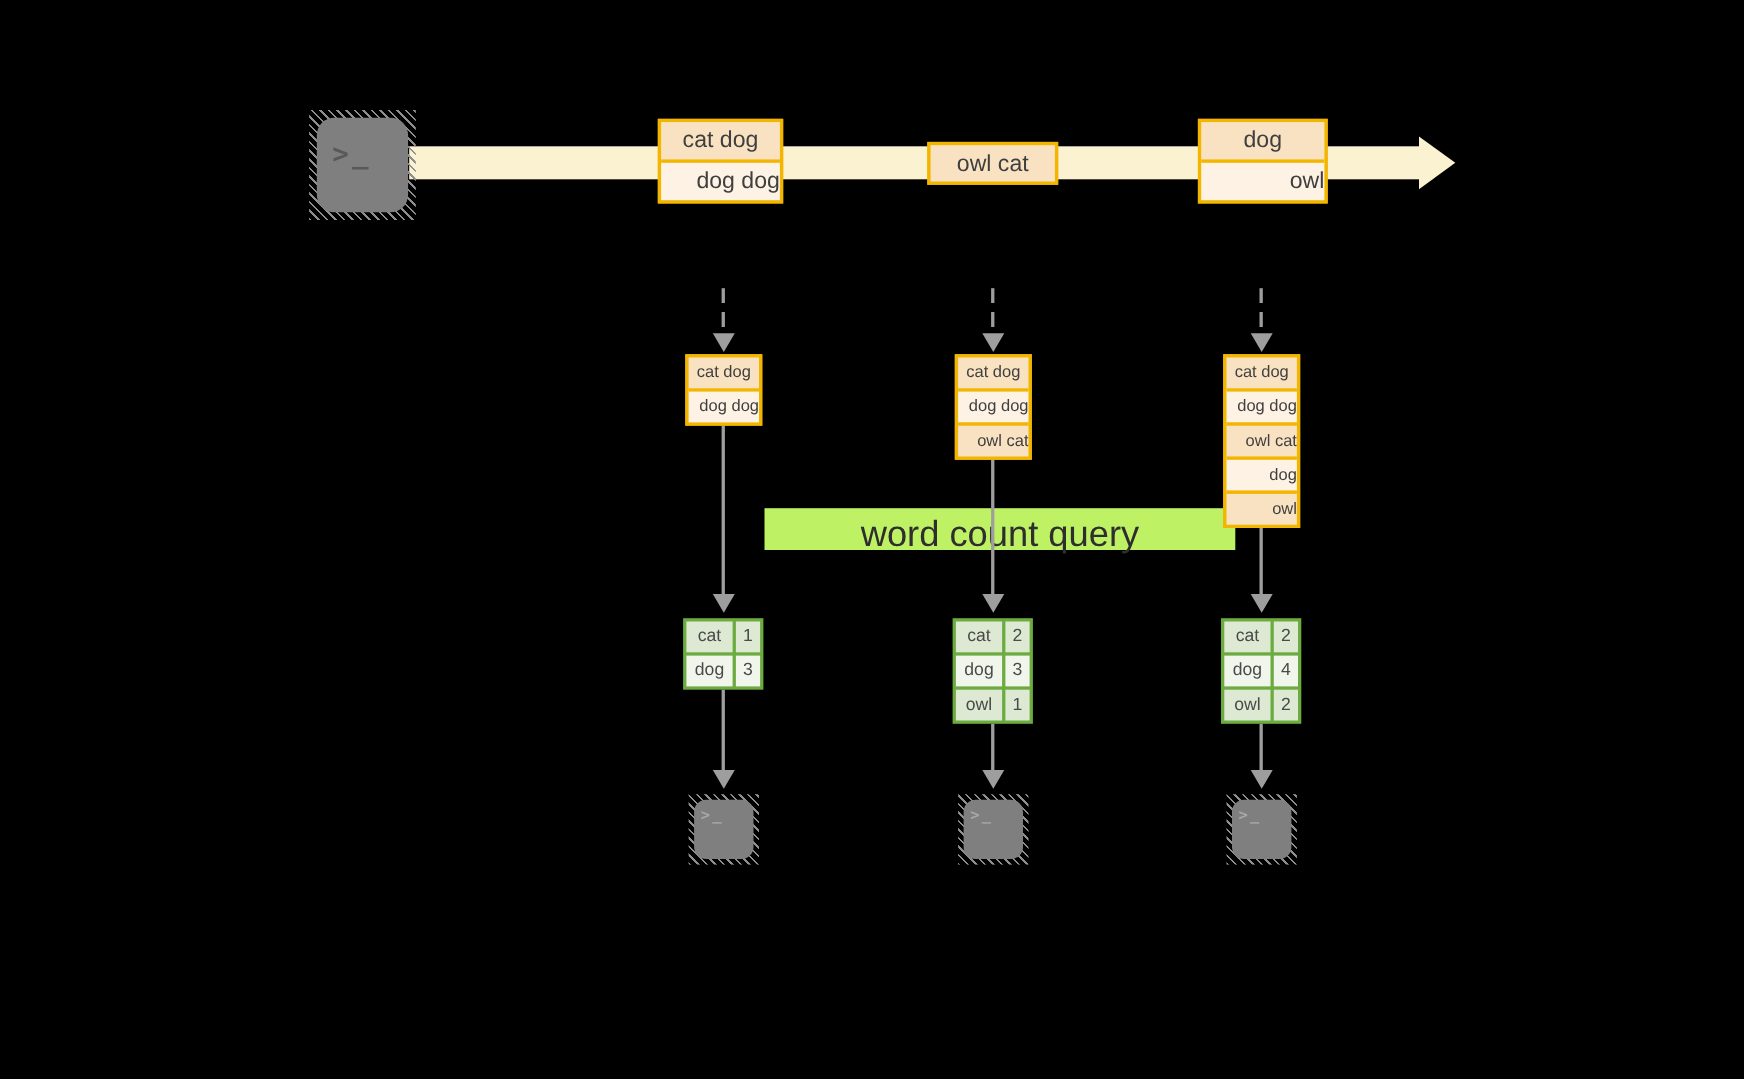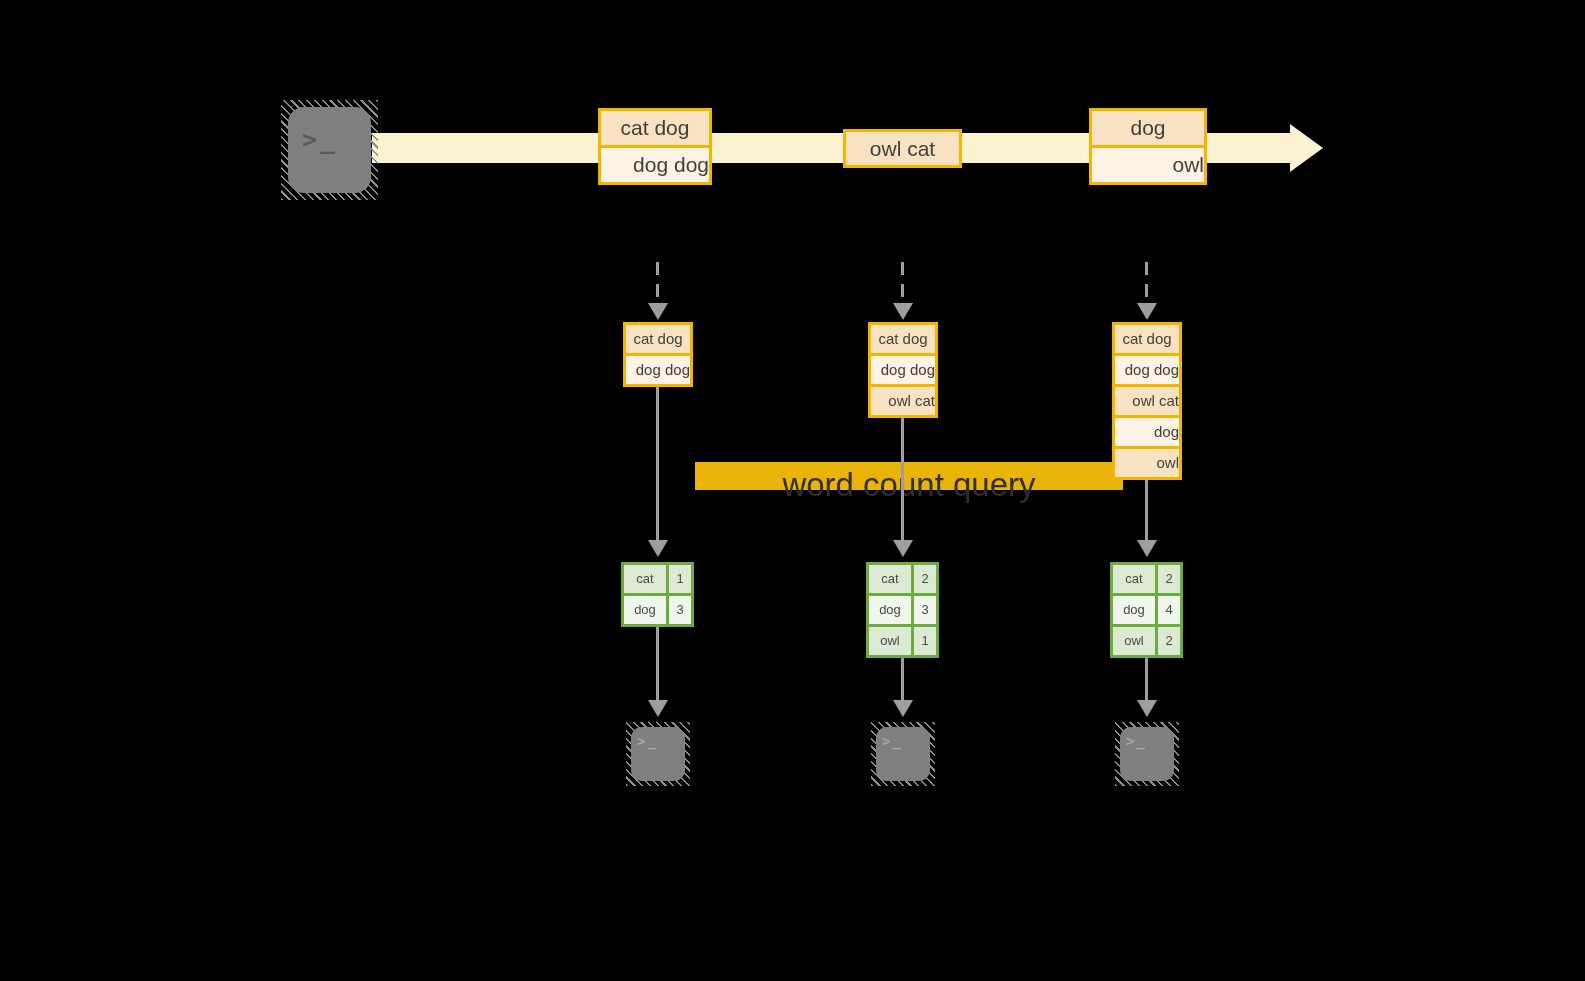--- a/index.html
+++ b/index.html
@@ -46,27 +46,27 @@
   .term .inner{position:absolute;background:#7f7f7f;}
   .term .glyph{position:absolute;font-weight:bold;letter-spacing:3px;font-family:"DejaVu Sans Mono",monospace;}
   .term.src{left:281px;top:100px;width:97px;height:100px;}
   .term.src .inner{inset:7px;border-radius:16px;}
   .term.src .glyph{left:21px;top:25px;font-size:25px;color:#595959;}
   .term.out{width:64px;height:64px;top:722px;}
   .term.out .inner{inset:5px;border-radius:11px;}
   .term.out .glyph{left:11px;top:11px;font-size:14px;color:#a8a8a8;letter-spacing:2px;}
 
   
-  .qlabel{position:absolute;left:695px;top:462px;width:428px;height:28px;background:#eab308;z-index:1;
+  .qlabel{position:absolute;left:695px;top:462px;width:428px;height:38px;background:#bef264;z-index:1;
     color:#2e2e2e;font-size:33px;line-height:46px;text-align:center;}
 
   
   .gtable{position:absolute;top:562px;z-index:3;background:var(--green);padding:3px;
     display:grid;grid-template-columns:42px 22px;gap:3px;}
-  .gcell{height:28px;line-height:28px;text-align:center;font-size:13px;color:#4a4a4a;}
+  .gcell{height:28px;line-height:28px;text-align:center;font-size:16px;color:#4a4a4a;}
   .gr1{background:var(--gfill1);}
   .gr2{background:var(--gfill2);}
 </style>
 </head>
 <body>
 
 <div class="canvas">
 
   <div class="band"></div>
   <div class="band-head"></div>

